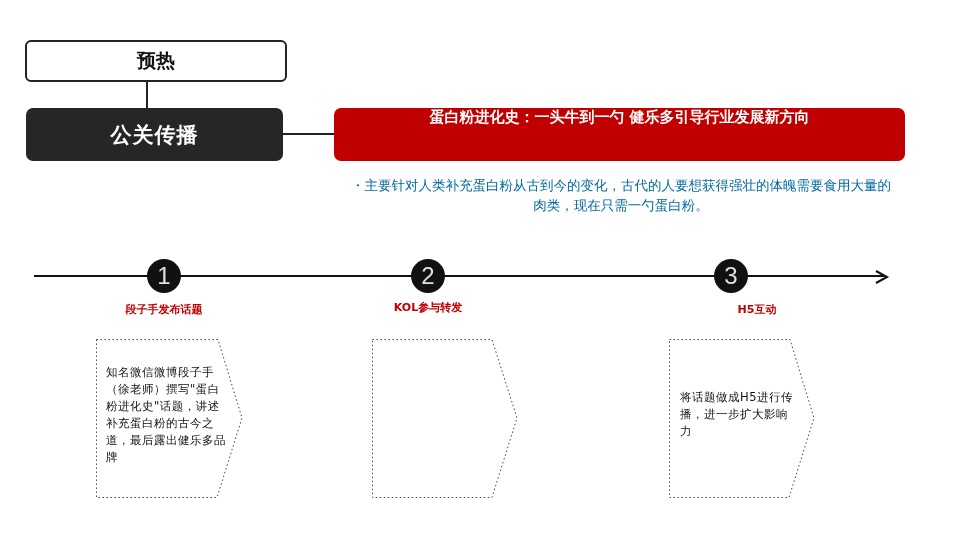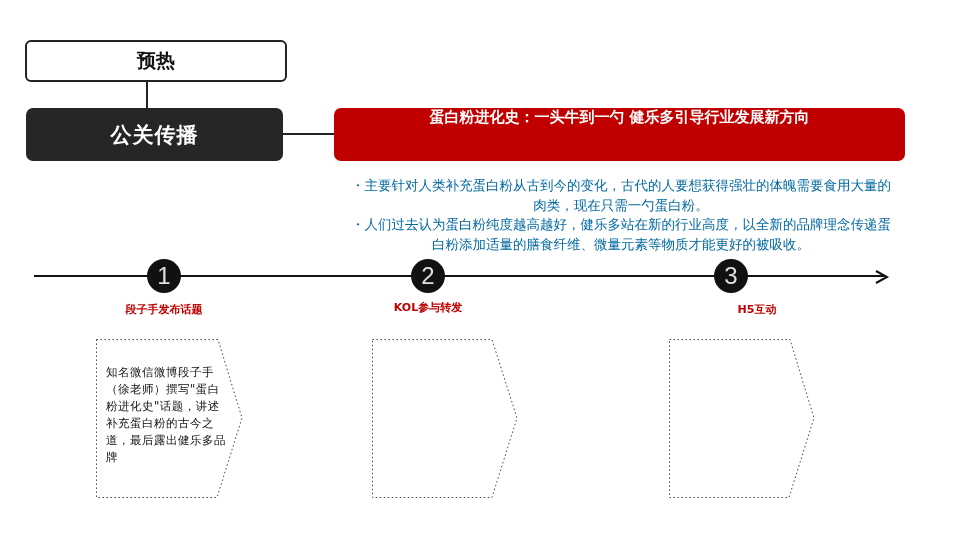--- a/index.html
+++ b/index.html
@@ -95,21 +95,20 @@
   <span>公关传播</span>
 </div>
 <div class="abs connector-h"></div>
 
 <div class="abs headline-box">
   <span>蛋白粉进化史：一头牛到一勺 健乐多引导行业发展新方向</span>
 </div>
 
 <div class="abs desc">
   <p>・主要针对人类补充蛋白粉从古到今的变化，古代的人要想获得强壮的体魄需要食用大量的肉类，现在只需一勺蛋白粉。</p>
-  <p>・人们过去认为蛋白粉纯度越高越好，健乐多站在新的行业高度，以全新的品牌理念传递蛋白粉添加适量的膳食纤维、微量元素等物质才能更好的被吸收。</p>
 </div>
 
 <div class="abs timeline-line"></div>
 <div class="abs timeline-arrow">
   <svg width="16" height="14" viewBox="0 0 16 14">
     <polyline points="2,1 13,7 2,13" fill="none" stroke="#111" stroke-width="2"></polyline>
   </svg>
 </div>
 
 <div class="abs step-circle" style="left:147px; top:259px;">
@@ -134,13 +133,14 @@
 </div>
 
 <div class="abs step-circle" style="left:714px; top:259px;">
   <span>3</span>
 </div>
 <div class="abs step-label" style="left:677px; top:302px;">H5互动</div>
 <div class="abs card" style="left:669px; top:339px;">
   <svg width="150" height="160" viewBox="0 0 150 160">
     <polygon points="0.5,0.5 121,0.5 145,79 120,158.5 0.5,158.5" fill="none" stroke="#444" stroke-width="1" stroke-dasharray="1.5,2.5"></polygon>
   </svg>
+  <div class="card-text" style="left:11px; top:50px; width:118px;">将话题做成H5进行传播，进一步扩大影响力</div>
 </div>
 
 </body></html>

